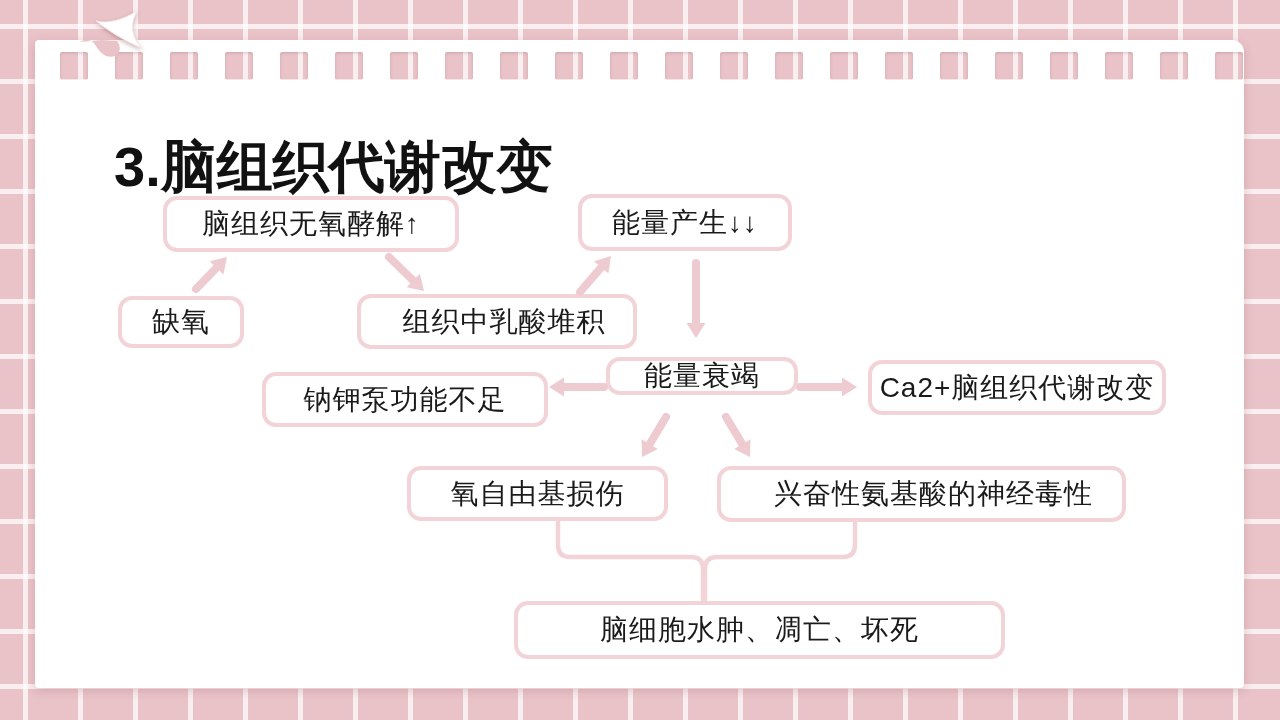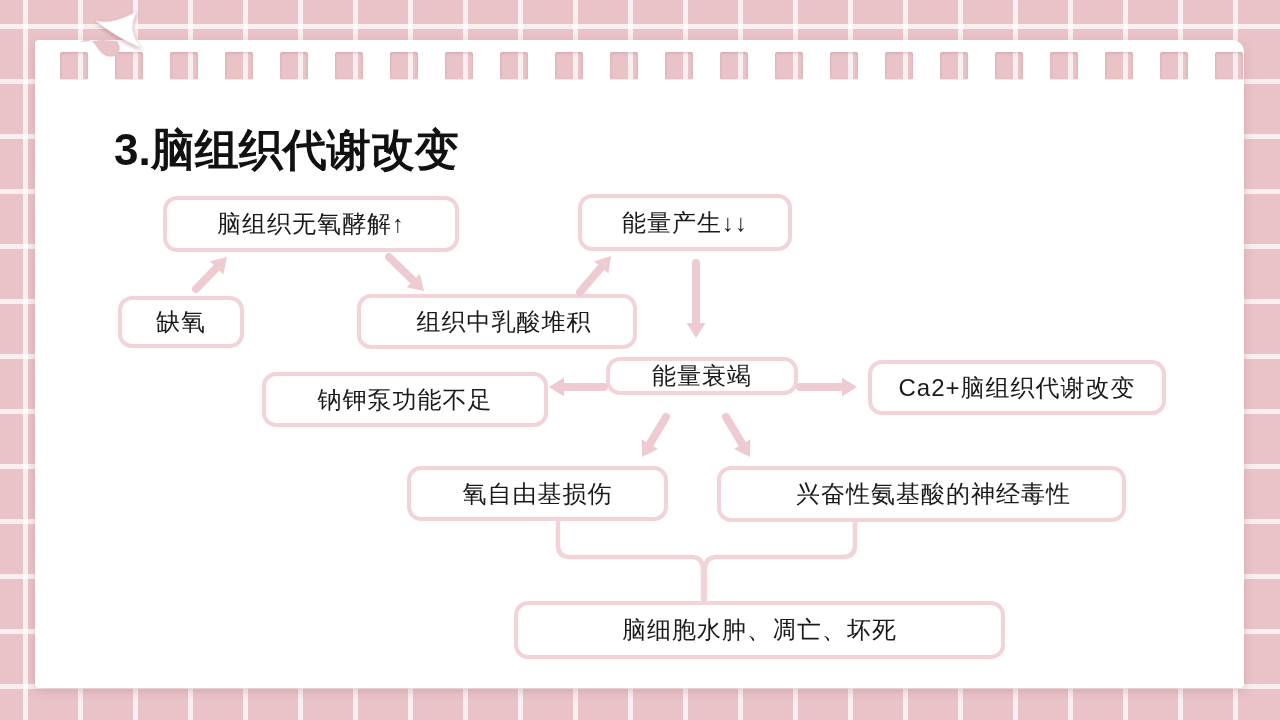--- a/index.html
+++ b/index.html
@@ -29,31 +29,31 @@
     background-image:
       linear-gradient(to right, rgba(255,255,255,.72), rgba(255,255,255,.72) 5px, transparent 5px),
       linear-gradient(to bottom, rgba(255,255,255,.72), rgba(255,255,255,.72) 5px, transparent 5px);
     background-size: 55px 55px, 55px 55px;
     background-position: 23px 0, 0 24px;
     background-attachment: fixed, fixed;
     box-shadow: inset 0 1px 3px rgba(120,70,75,0.25);
   }
   .slide-title {
     position: absolute; left: 79px; top: 52px;
-    font-size: 44px; font-weight: bold; color: #111111;
+    font-size: 56px; font-weight: bold; color: #111111;
     letter-spacing: 0px; white-space: nowrap;
   }
   .flow-node {
     position: absolute;
     background: #ffffff;
     border: 4px solid #f2d4d8;
     border-radius: 14px;
     box-sizing: border-box;
     display: flex; align-items: center; justify-content: center;
-    font-size: 24px; color: #1a1a1a; letter-spacing: 1px;
+    font-size: 28px; color: #1a1a1a; letter-spacing: 1px;
     white-space: nowrap;
   }
   #connector-layer {
     position: absolute; left: 0; top: 0; width: 1280px; height: 720px;
     pointer-events: none;
   }
   .curl-decoration { position: absolute; left: 78px; top: 0px; }
 </style>
 </head>
 <body>

